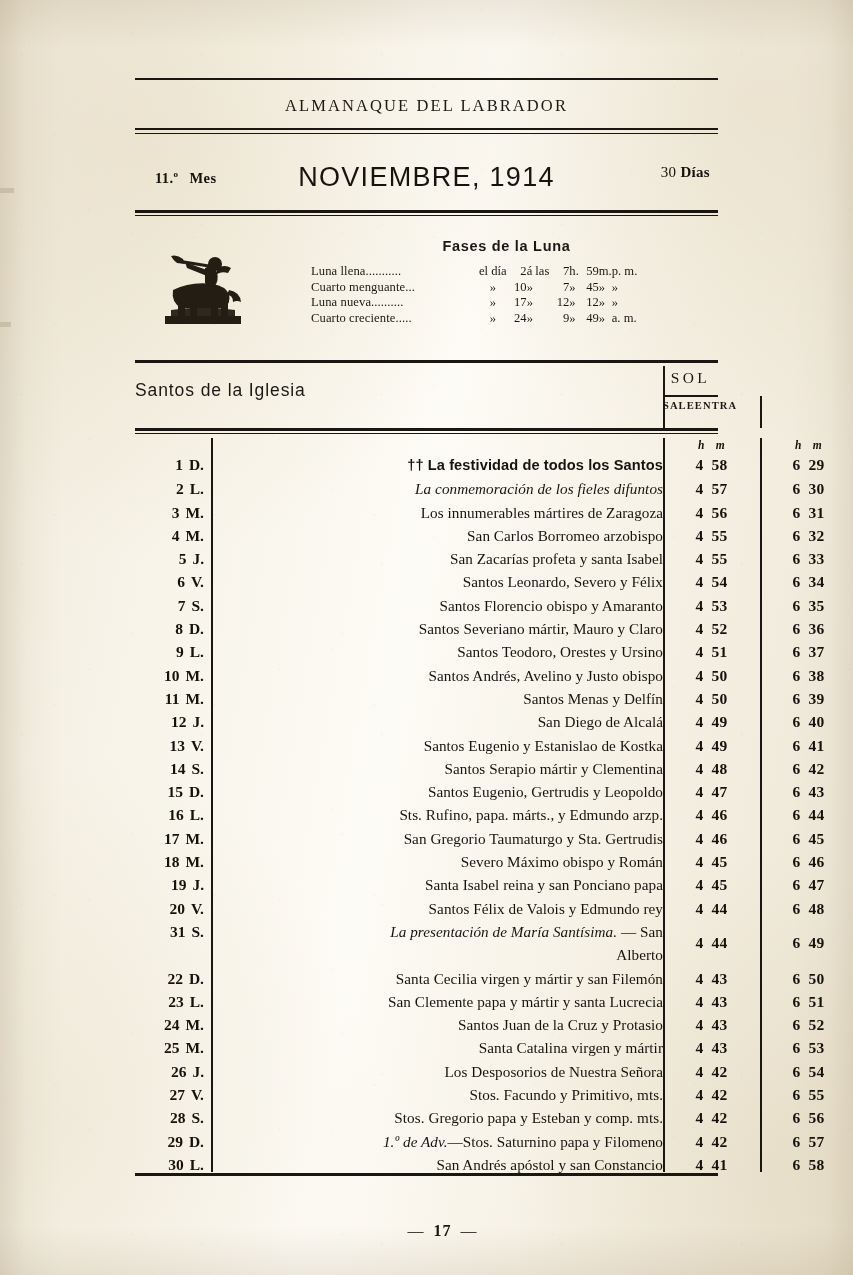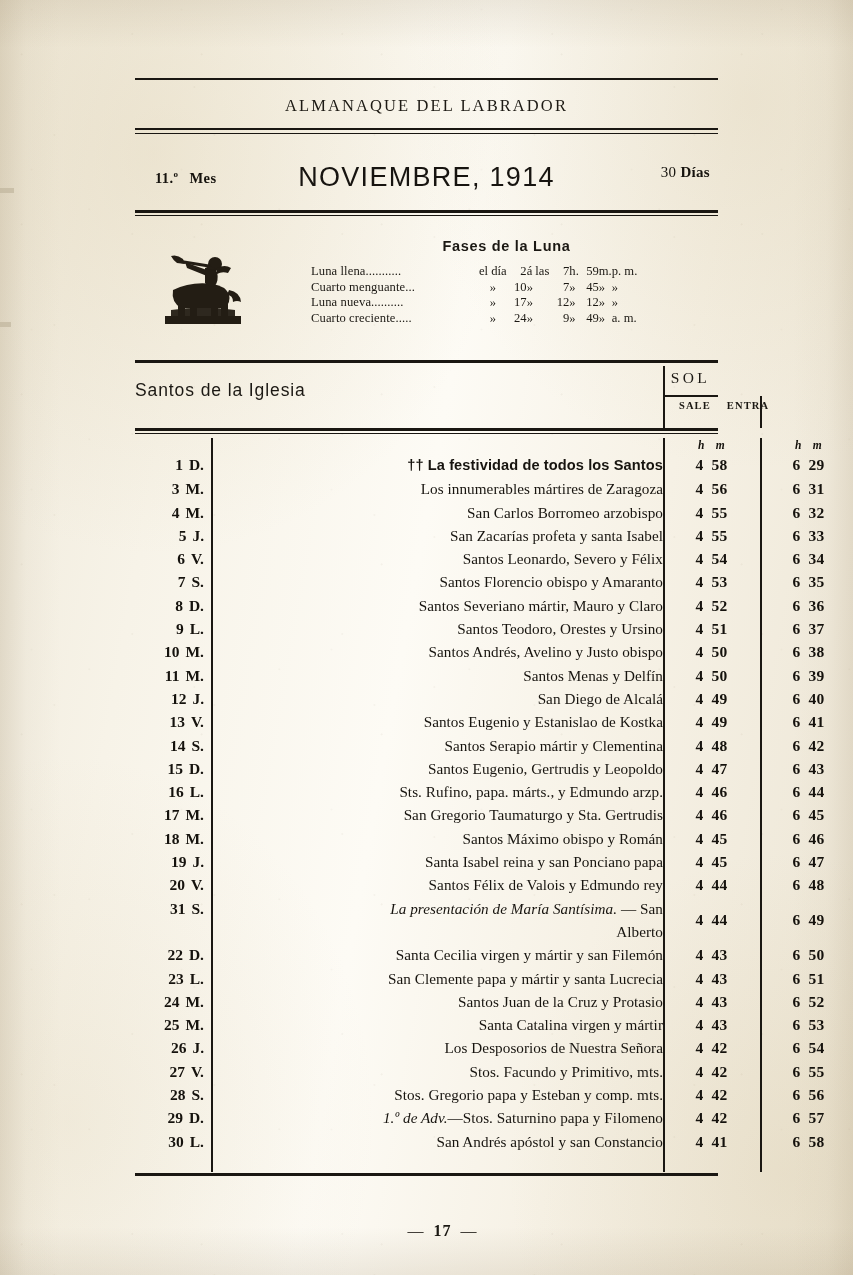--- a/index.html
+++ b/index.html
@@ -206,21 +206,20 @@
     display: flex;
   }
   .sol-sub div {
     flex: 1 1 50%;
     text-align: center;
     font-family: "Liberation Serif", serif;
     font-weight: 700;
     font-size: 10.5px;
     letter-spacing: 1.1px;
     color: #1b1813;
-    padding-left: 16px;
   }
 
   
   .cal-body { position: relative; }
   .units-row, .row {
     position: relative;
     display: flex;
     align-items: flex-start;
   }
   .c-day {
@@ -454,20 +453,26 @@
       </div>
 
       <div id="rows-container">
           <div class="row">
             <div class="c-day"><span class="num">1</span><span class="wd">D.</span></div>
             <div class="c-saint"><span class="saint-bold">†† La festividad de todos los Santos</span></div>
             <div class="c-rise"><span class="h">4</span><span>58</span></div>
             <div class="c-set"><span class="h">6</span><span>29</span></div>
           </div>
           <div class="row">
+            <div class="c-day"><span class="num">2</span><span class="wd">L.</span></div>
+            <div class="c-saint"><span class="saint-italic">La conmemoración de los fieles difuntos</span></div>
+            <div class="c-rise"><span class="h">4</span><span>57</span></div>
+            <div class="c-set"><span class="h">6</span><span>30</span></div>
+          </div>
+          <div class="row">
             <div class="c-day"><span class="num">3</span><span class="wd">M.</span></div>
             <div class="c-saint"><span>Los innumerables mártires de Zaragoza</span></div>
             <div class="c-rise"><span class="h">4</span><span>56</span></div>
             <div class="c-set"><span class="h">6</span><span>31</span></div>
           </div>
           <div class="row">
             <div class="c-day"><span class="num">4</span><span class="wd">M.</span></div>
             <div class="c-saint"><span>San Carlos Borromeo arzobispo</span></div>
             <div class="c-rise"><span class="h">4</span><span>55</span></div>
             <div class="c-set"><span class="h">6</span><span>32</span></div>
@@ -545,21 +550,21 @@
             <div class="c-set"><span class="h">6</span><span>44</span></div>
           </div>
           <div class="row">
             <div class="c-day"><span class="num">17</span><span class="wd">M.</span></div>
             <div class="c-saint"><span>San Gregorio Taumaturgo y Sta. Gertrudis</span></div>
             <div class="c-rise"><span class="h">4</span><span>46</span></div>
             <div class="c-set"><span class="h">6</span><span>45</span></div>
           </div>
           <div class="row">
             <div class="c-day"><span class="num">18</span><span class="wd">M.</span></div>
-            <div class="c-saint"><span>Santos Máximo obispo y Román</span></div>
+            <div class="c-saint"><span>Severo Máximo obispo y Román</span></div>
             <div class="c-rise"><span class="h">4</span><span>45</span></div>
             <div class="c-set"><span class="h">6</span><span>46</span></div>
           </div>
           <div class="row">
             <div class="c-day"><span class="num">19</span><span class="wd">J.</span></div>
             <div class="c-saint"><span>Santa Isabel reina y san Ponciano papa</span></div>
             <div class="c-rise"><span class="h">4</span><span>45</span></div>
             <div class="c-set"><span class="h">6</span><span>47</span></div>
           </div>
           <div class="row">

